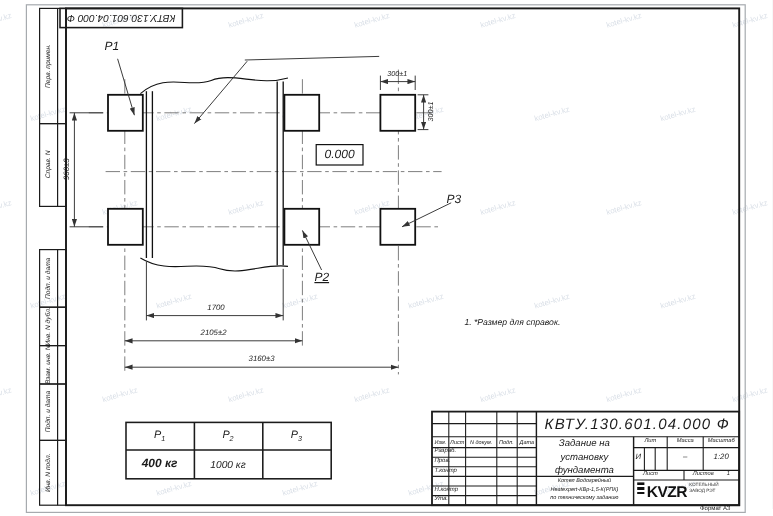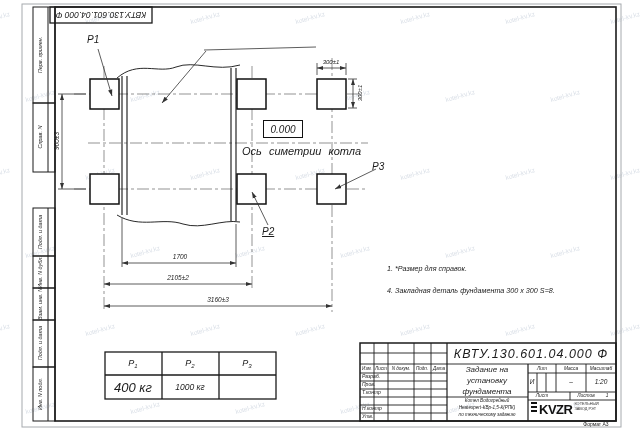--- a/index.html
+++ b/index.html
@@ -197,41 +197,39 @@
   <span class="t rotl" style="left:41px;top:272px;font-size:5.5px;">Инв. N дубл.</span>
   <span class="t rotl" style="left:41px;top:304px;font-size:5.5px;">Взам. инв. N</span>
   <span class="t rotl" style="left:41px;top:343px;font-size:5.5px;">Подп. и дата</span>
   <span class="t rotl" style="left:41px;top:394px;font-size:5.5px;">Инв. N подл.</span>
 
   <span class="t rot180" style="left:101px;top:15px;font-size:8.5px;">КВТУ.130.601.04.000 Ф</span>
 
   <span class="t" style="left:87px;top:35px;font-size:10px;">P1</span>
   <span class="t" style="left:262px;top:227px;font-size:10px;text-decoration:underline;">P2</span>
   <span class="t" style="left:372px;top:162px;font-size:10px;">P3</span>
-  <span class="t" style="left:242px;top:146px;font-size:11px;word-spacing:4px;">Ось симетрии котла</span>
   <div class="zero-box">
       <span>0.000</span>
     </div>
 
   <span class="t rotl" style="left:57px;top:141px;font-size:6.5px;">960±3</span>
   <span class="t c" style="left:180px;top:254px;font-size:6.5px;">1700</span>
   <span class="t c" style="left:178px;top:275px;font-size:6.5px;">2105±2</span>
   <span class="t c" style="left:218px;top:297px;font-size:6.5px;">3160±3</span>
   <span class="t c" style="left:331px;top:59px;font-size:6px;">300±1</span>
   <span class="t rotl" style="left:360px;top:93px;font-size:6px;">300±1</span>
 
   <div class="notes">
     <p>1. *Размер для справок.</p>
-    <p>4. Закладная деталь фундамента  300 х 300  S=8.</p>
   </div>
 
   <span class="t cc" style="left:133px;top:364px;font-size:9px;"><span>Р</span><sub style="font-size:6px;">1</sub></span>
   <span class="t cc" style="left:190px;top:364px;font-size:9px;"><span>Р</span><sub style="font-size:6px;">2</sub></span>
   <span class="t cc" style="left:247px;top:364px;font-size:9px;"><span>Р</span><sub style="font-size:6px;">3</sub></span>
-  <span class="t cc" style="left:133px;top:387px;font-size:13px;">400 кг</span>
+  <span class="t cc" style="left:133px;top:387px;font-size:10px;font-weight:bold;">400 кг</span>
   <span class="t cc" style="left:190px;top:387px;font-size:8.5px;">1000 кг</span>
   <span class="t cc" style="left:247px;top:387px;font-size:8.5px;margin-top:48px;">500 кг</span>
 
   <span class="t cc" style="left:531px;top:354px;font-size:12.5px;letter-spacing:1px;">КВТУ.130.601.04.000 Ф</span>
 
   <span class="t cc" style="left:367px;top:369px;font-size:4.6px;">Изм.</span>
   <span class="t cc" style="left:381px;top:369px;font-size:4.6px;">Лист</span>
   <span class="t cc" style="left:401px;top:369px;font-size:4.6px;">N докум.</span>
   <span class="t cc" style="left:422px;top:369px;font-size:4.6px;">Подп.</span>
   <span class="t cc" style="left:439px;top:369px;font-size:4.6px;">Дата</span>

